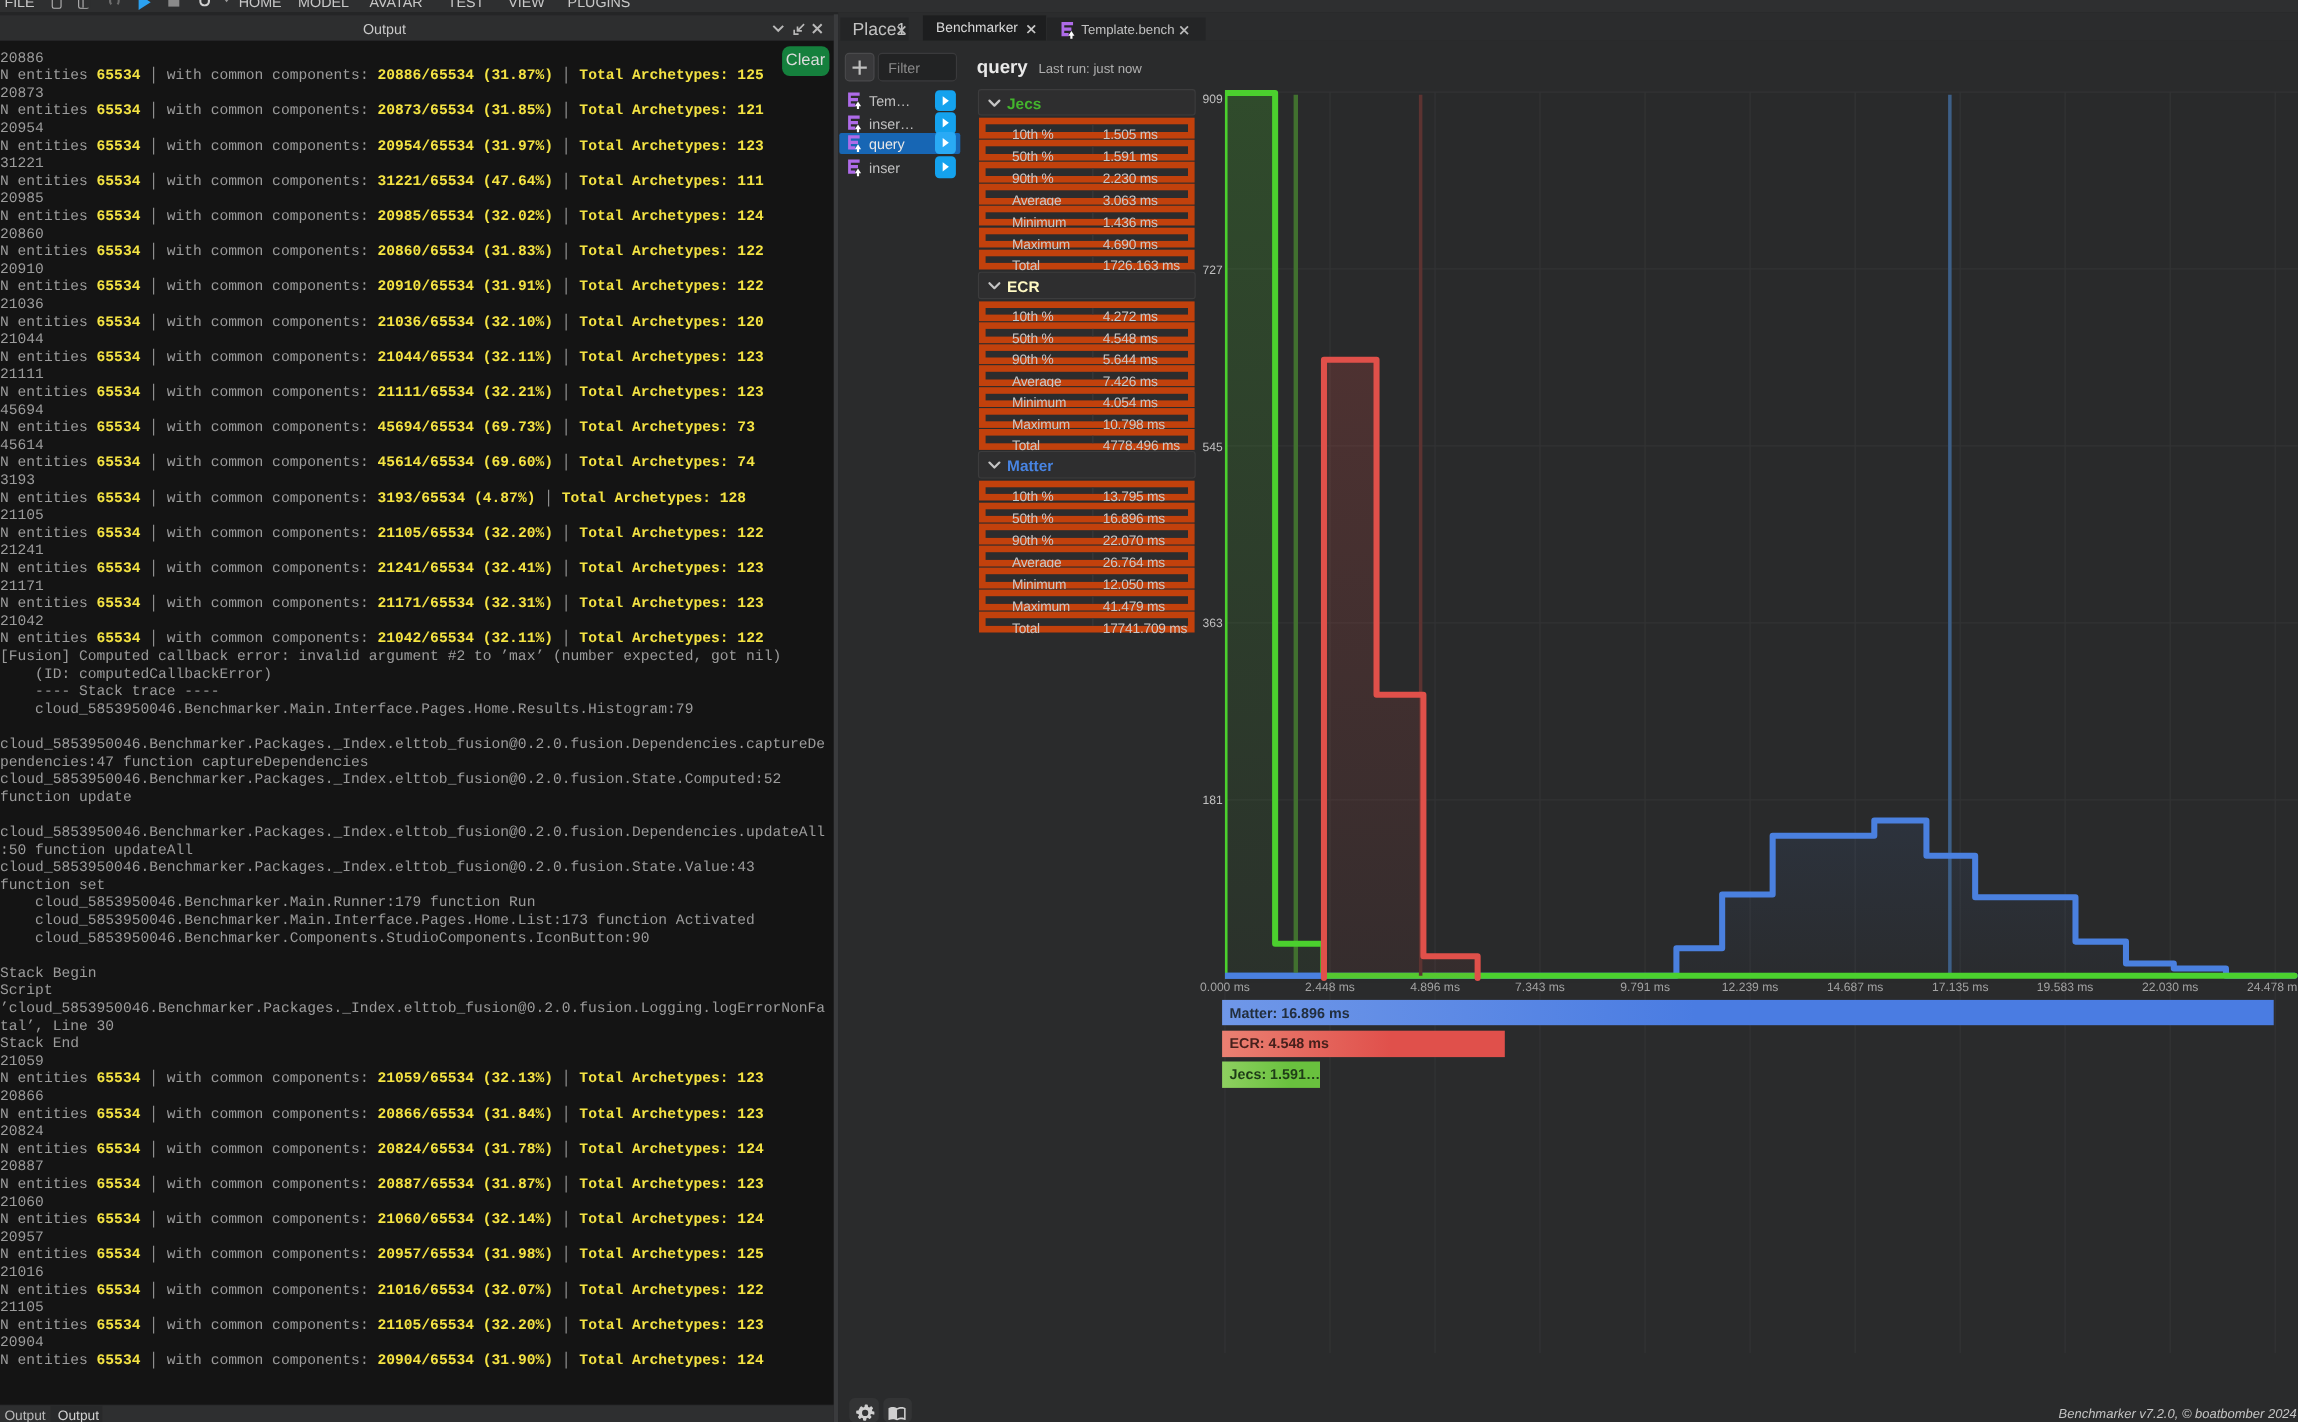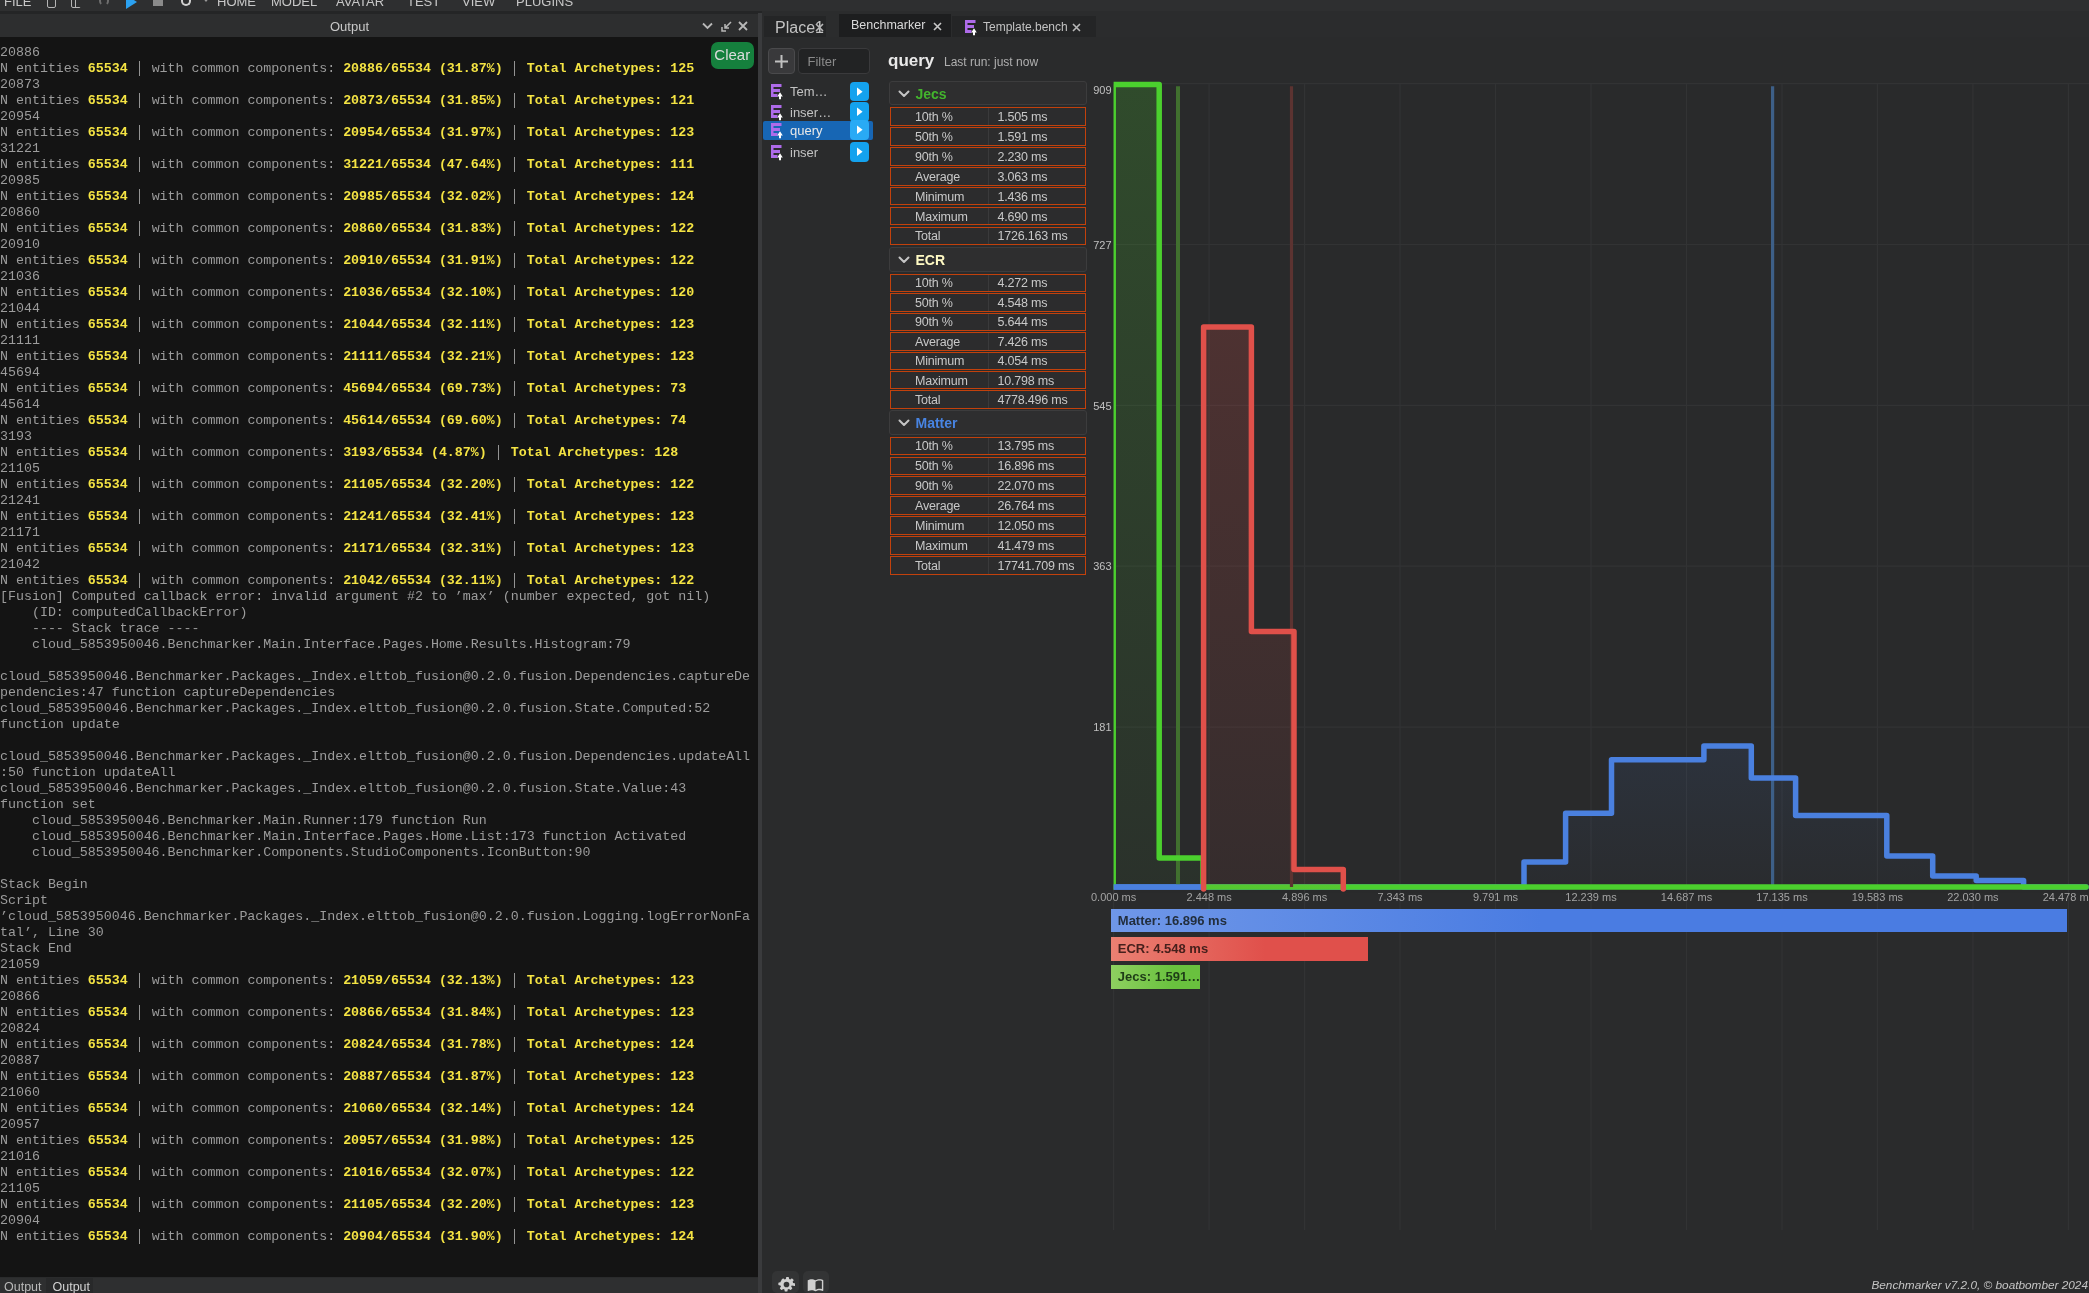--- a/index.html
+++ b/index.html
@@ -6,21 +6,21 @@
 #root { position:absolute; inset:0; width:2089px; height:1293px;padding-left:40px; }
 .abs { position:absolute; }
 
 #console { position:absolute; left:0; top:37px; width:758px; height:1240px; background:#141414; overflow:hidden; }
 #console pre { position:absolute; left:0px; top:7.5px; font-family:"Liberation Mono",monospace;
   font-size:13.3px; line-height:16px; color:#9c9c9c; }
 #console pre b { color:#f4e343; font-weight:bold; }
 
 .shead { position:absolute; left:888.5px; width:198px; height:24.3px; background:#2e2e2f; border:1px solid #3c3c3d; border-radius:3px; font-weight:bold; font-size:14px; }
 .shead span { position:absolute; left:26px; top:4px; }
-.srow { position:absolute; left:889.5px; width:196.5px; height:18.6px; background:#2c2c2d; border:1px solid #c2410c; font-size:12.5px; color:#c8c8c8; letter-spacing:-0.2px; }
+.srow { position:absolute; left:889.5px; width:196.5px; height:18.6px; background:#2c2c2d; border:6px solid #c2410c; font-size:12.5px; color:#c8c8c8; letter-spacing:-0.2px; }
 .srow .sl { position:absolute; left:24.5px; top:1.8px; }
 .srow .sv { position:absolute; left:107px; top:1.8px; }
 .srow .sd { position:absolute; left:97px; top:0; width:1px; height:100%; background:#3a3a3b; }
 .axlab { font-size:11px; fill:#a3a3a3; font-family:"Liberation Sans",sans-serif; }
 .aylab { font-size:11px; fill:#c0c0c0; font-family:"Liberation Sans",sans-serif; }
 .legbar { position:absolute; height:23.7px; font-size:13px; font-weight:bold; }
 .legbar span { position:absolute; left:7px; top:4.2px; }
 </style></head>
 <body>
 <div id="root">

